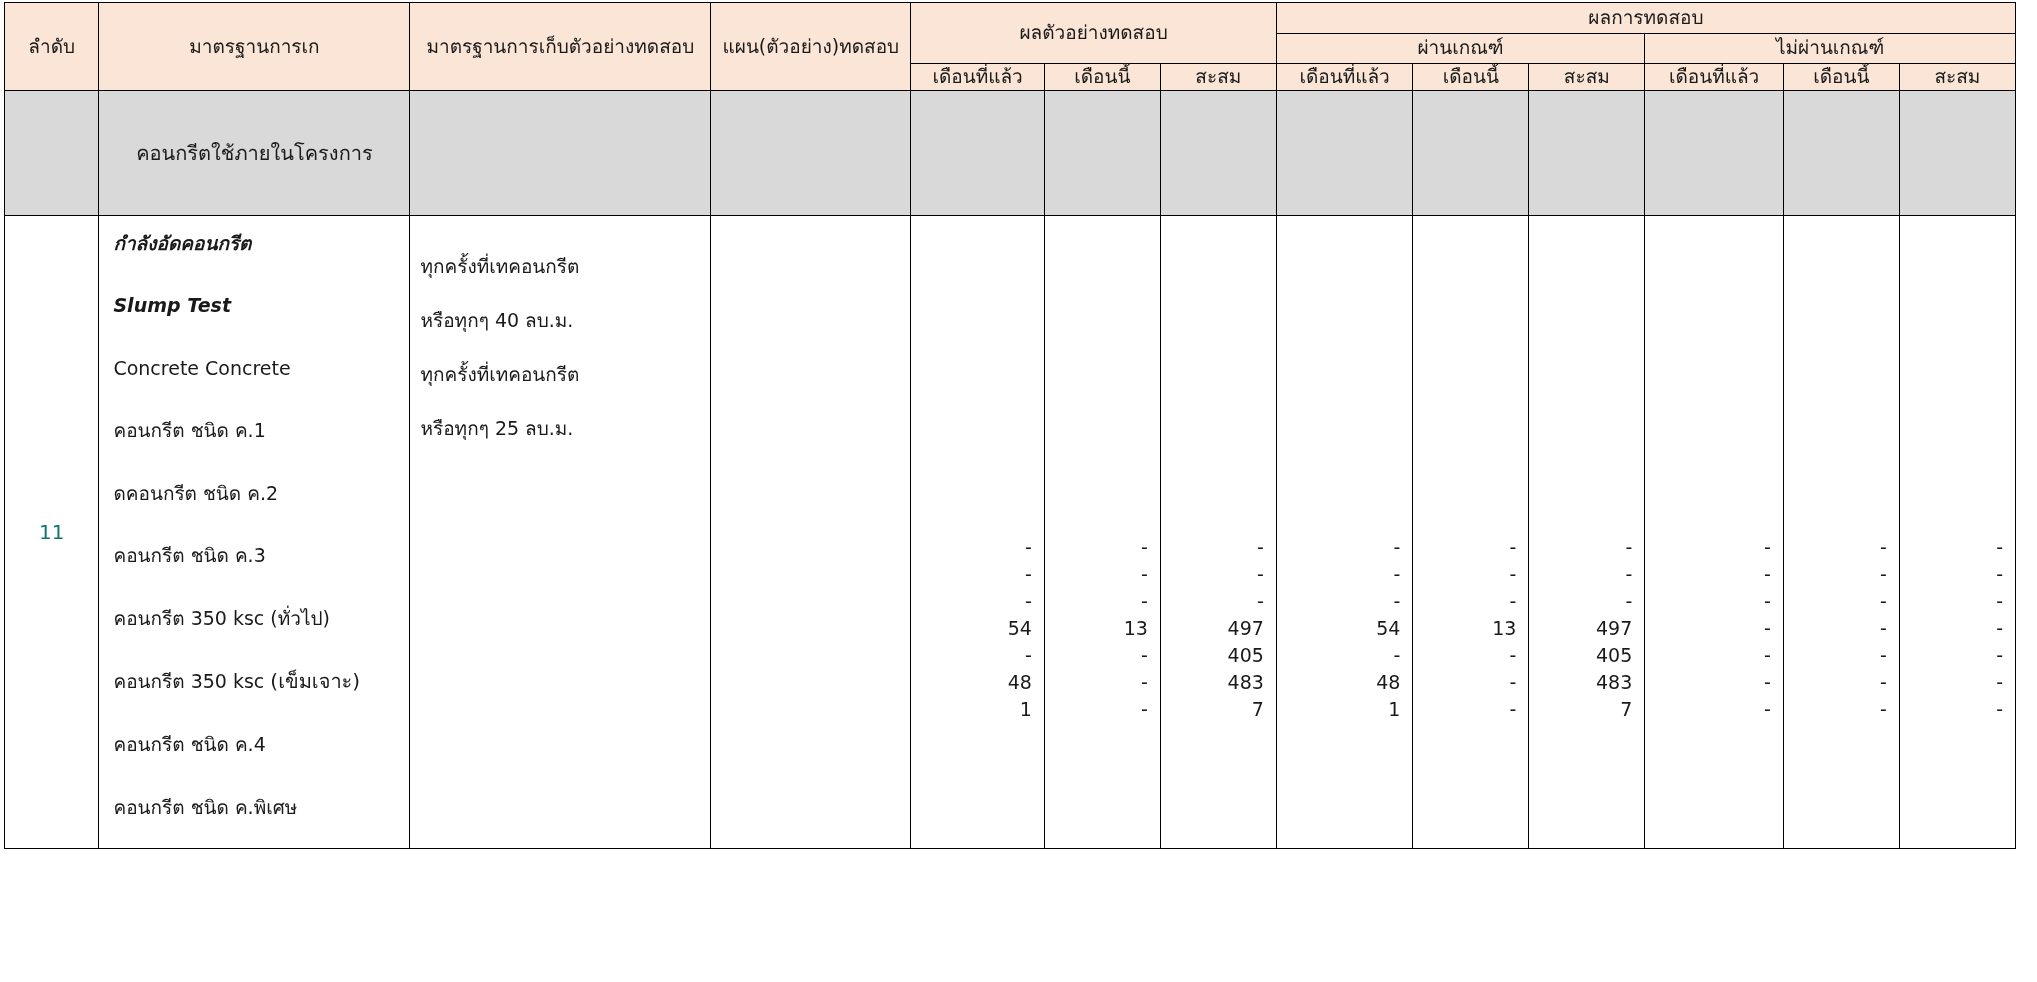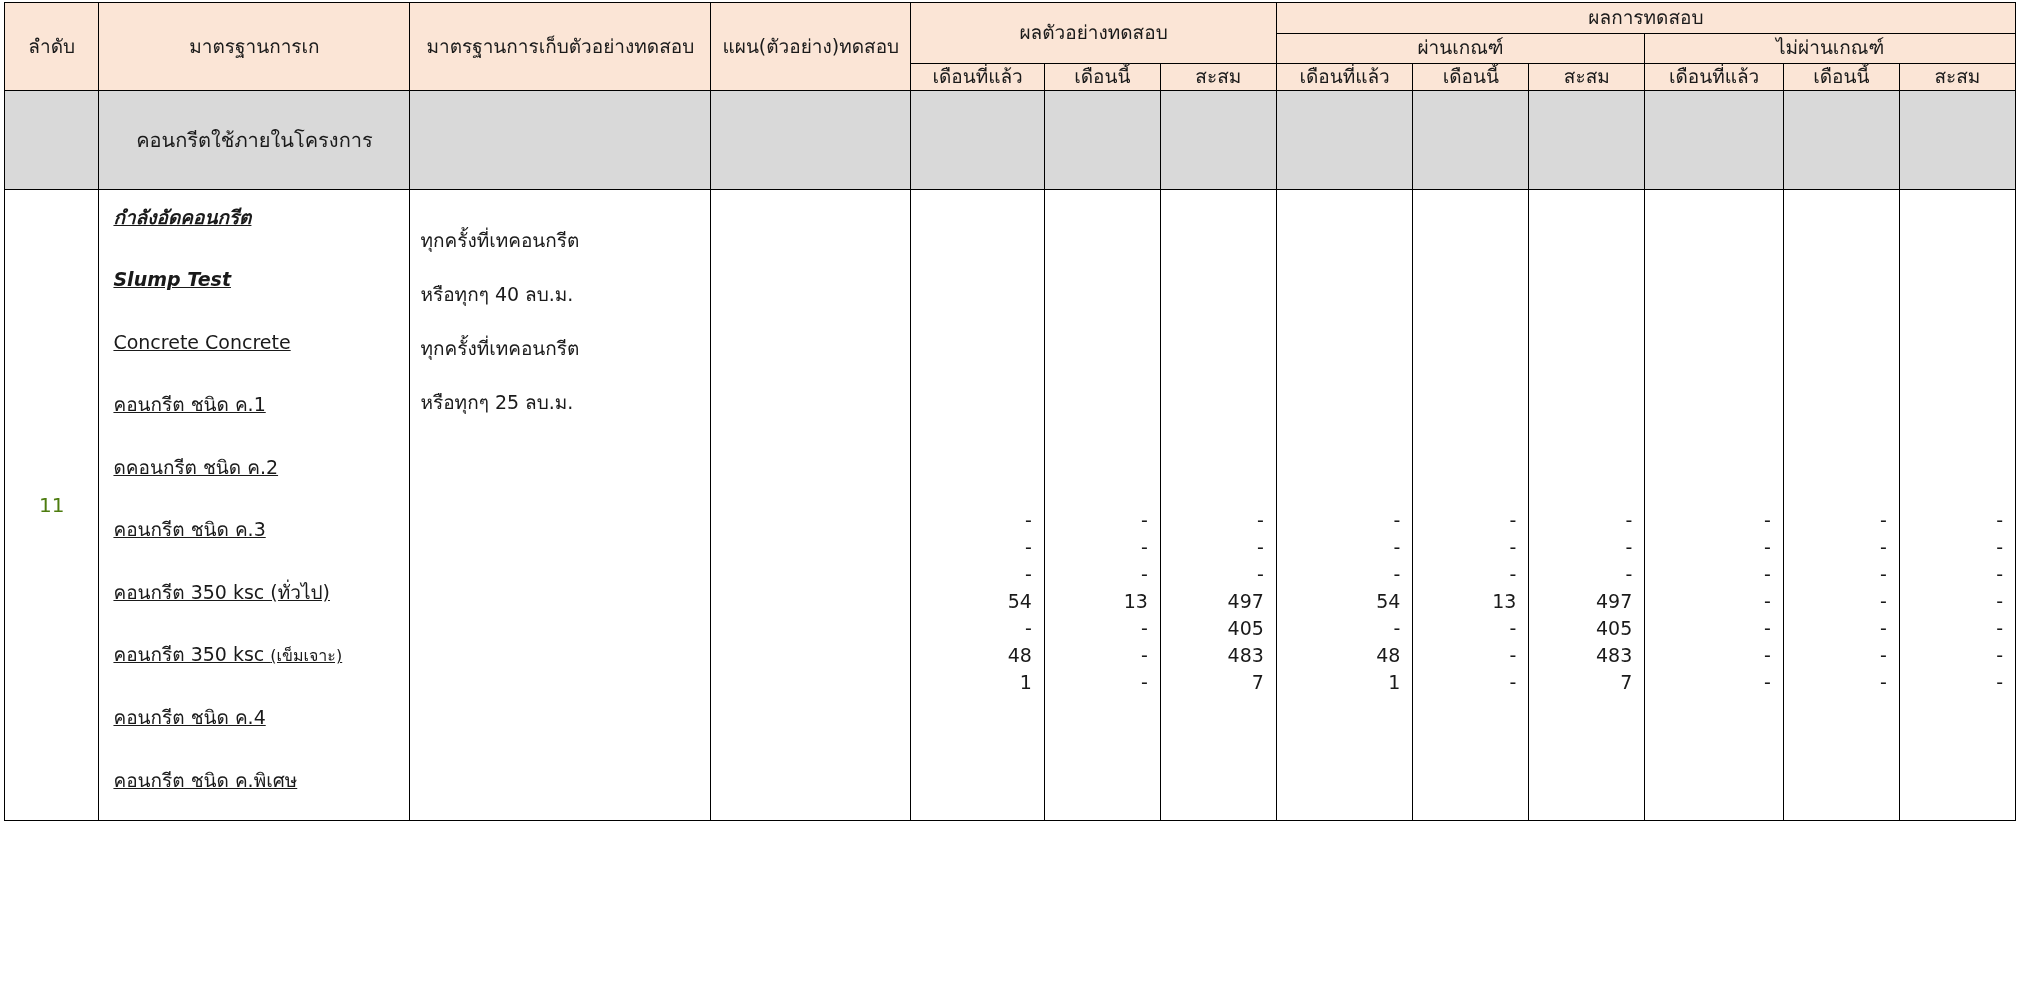--- a/index.html
+++ b/index.html
@@ -63,55 +63,54 @@
 
   
   tr.band td {
     background: #d9d9d9;
     height: 94px;
   }
   tr.band td.item {
     text-align: center;
     line-height: 1.4;
     font-size: 20px;
-    padding: 2px 6px;
+    padding: 15px 6px;
   }
   
   td.no {
     text-align: center;
     vertical-align: middle;
     font-size: 20px;
-    color: #4d7c0f;
+    color: #0f766e;
   }
   td.pad {
     padding: 0;
   }
   .item-list {
     padding: 14px 0 10px 14px;
   }
   .item-list .li {
     line-height: 1.45;
     font-size: 19px;
     white-space: nowrap;
-    text-decoration: underline;
   }
   .item-list .li.bold-it {
     font-style: italic;
     font-weight: bold;
     margin-bottom: 6px;
   }
   .item-list .li.gap {
     margin-bottom: 26px;
   }
   .item-list .li.spaced {
     margin-bottom: 16px;
     margin-top: 35px;
   }
   .item-list .li .tiny {
-    font-size: 16px;
+    font-size: 20px;
   }
   .std-list {
     padding: 14px 0 10px 10px;
   }
   .std-list .li {
     line-height: 1.9;
     font-size: 19px;
     white-space: nowrap;
     margin-top: 18px;
   }

